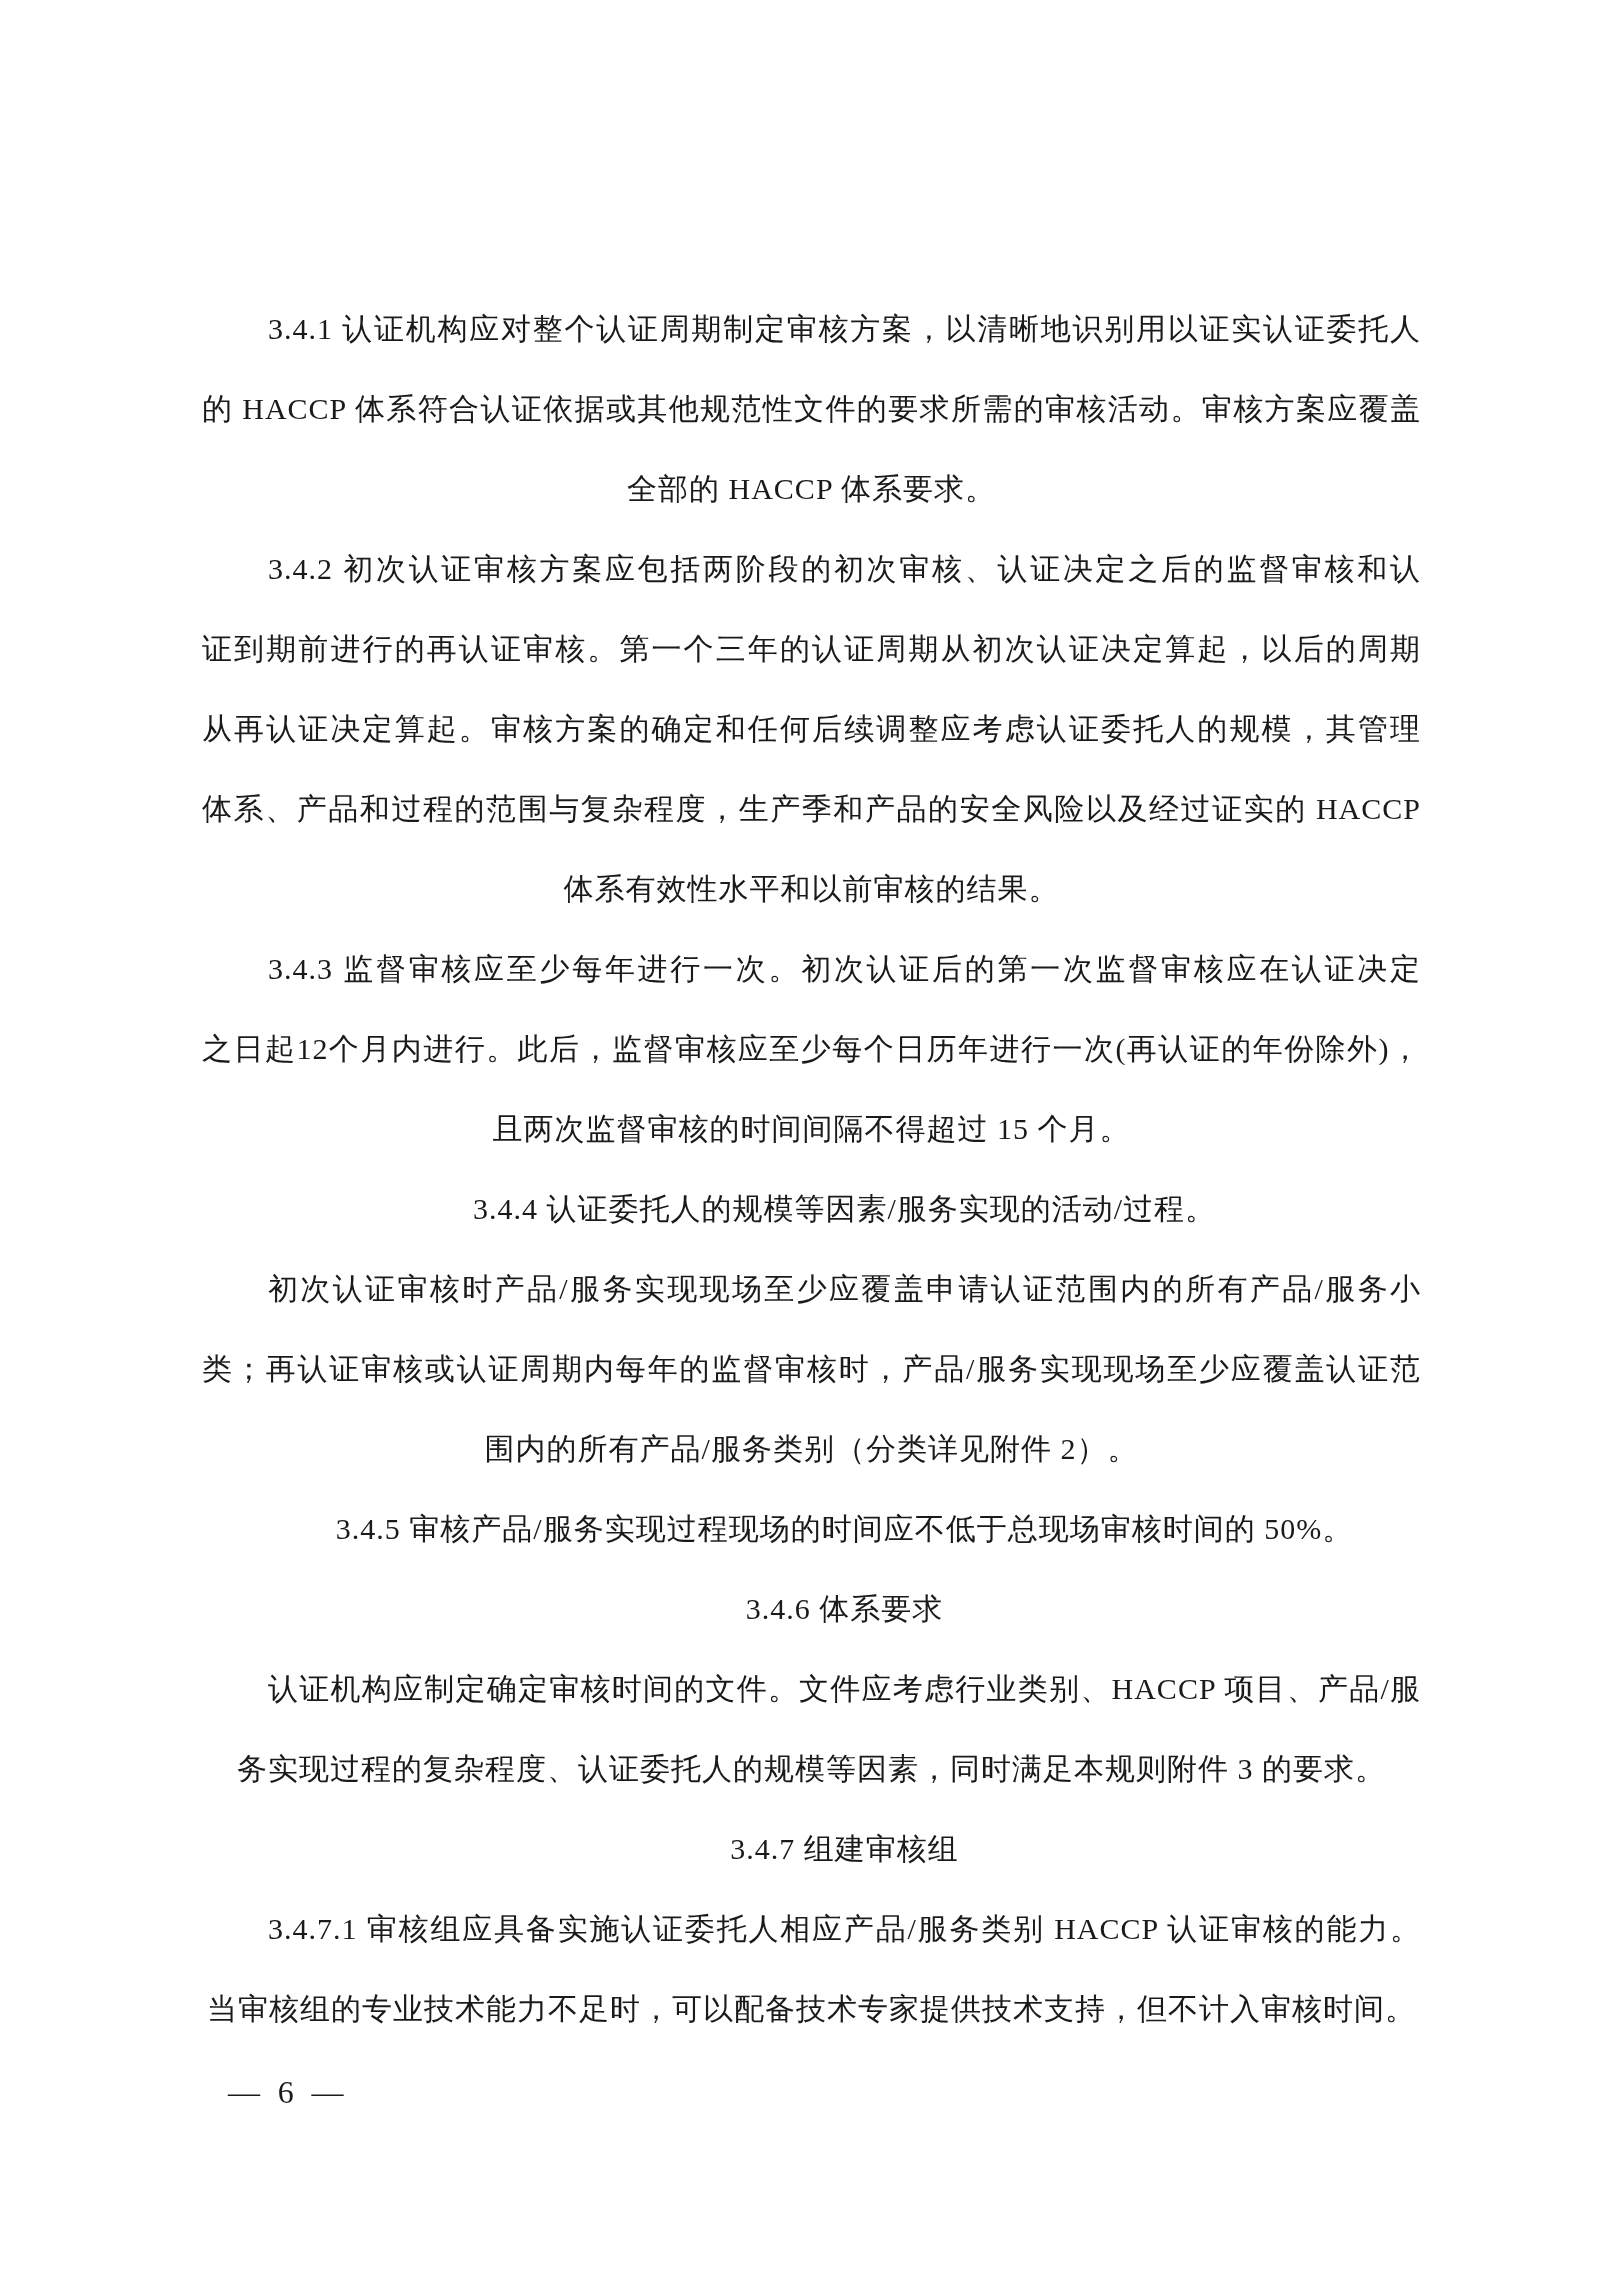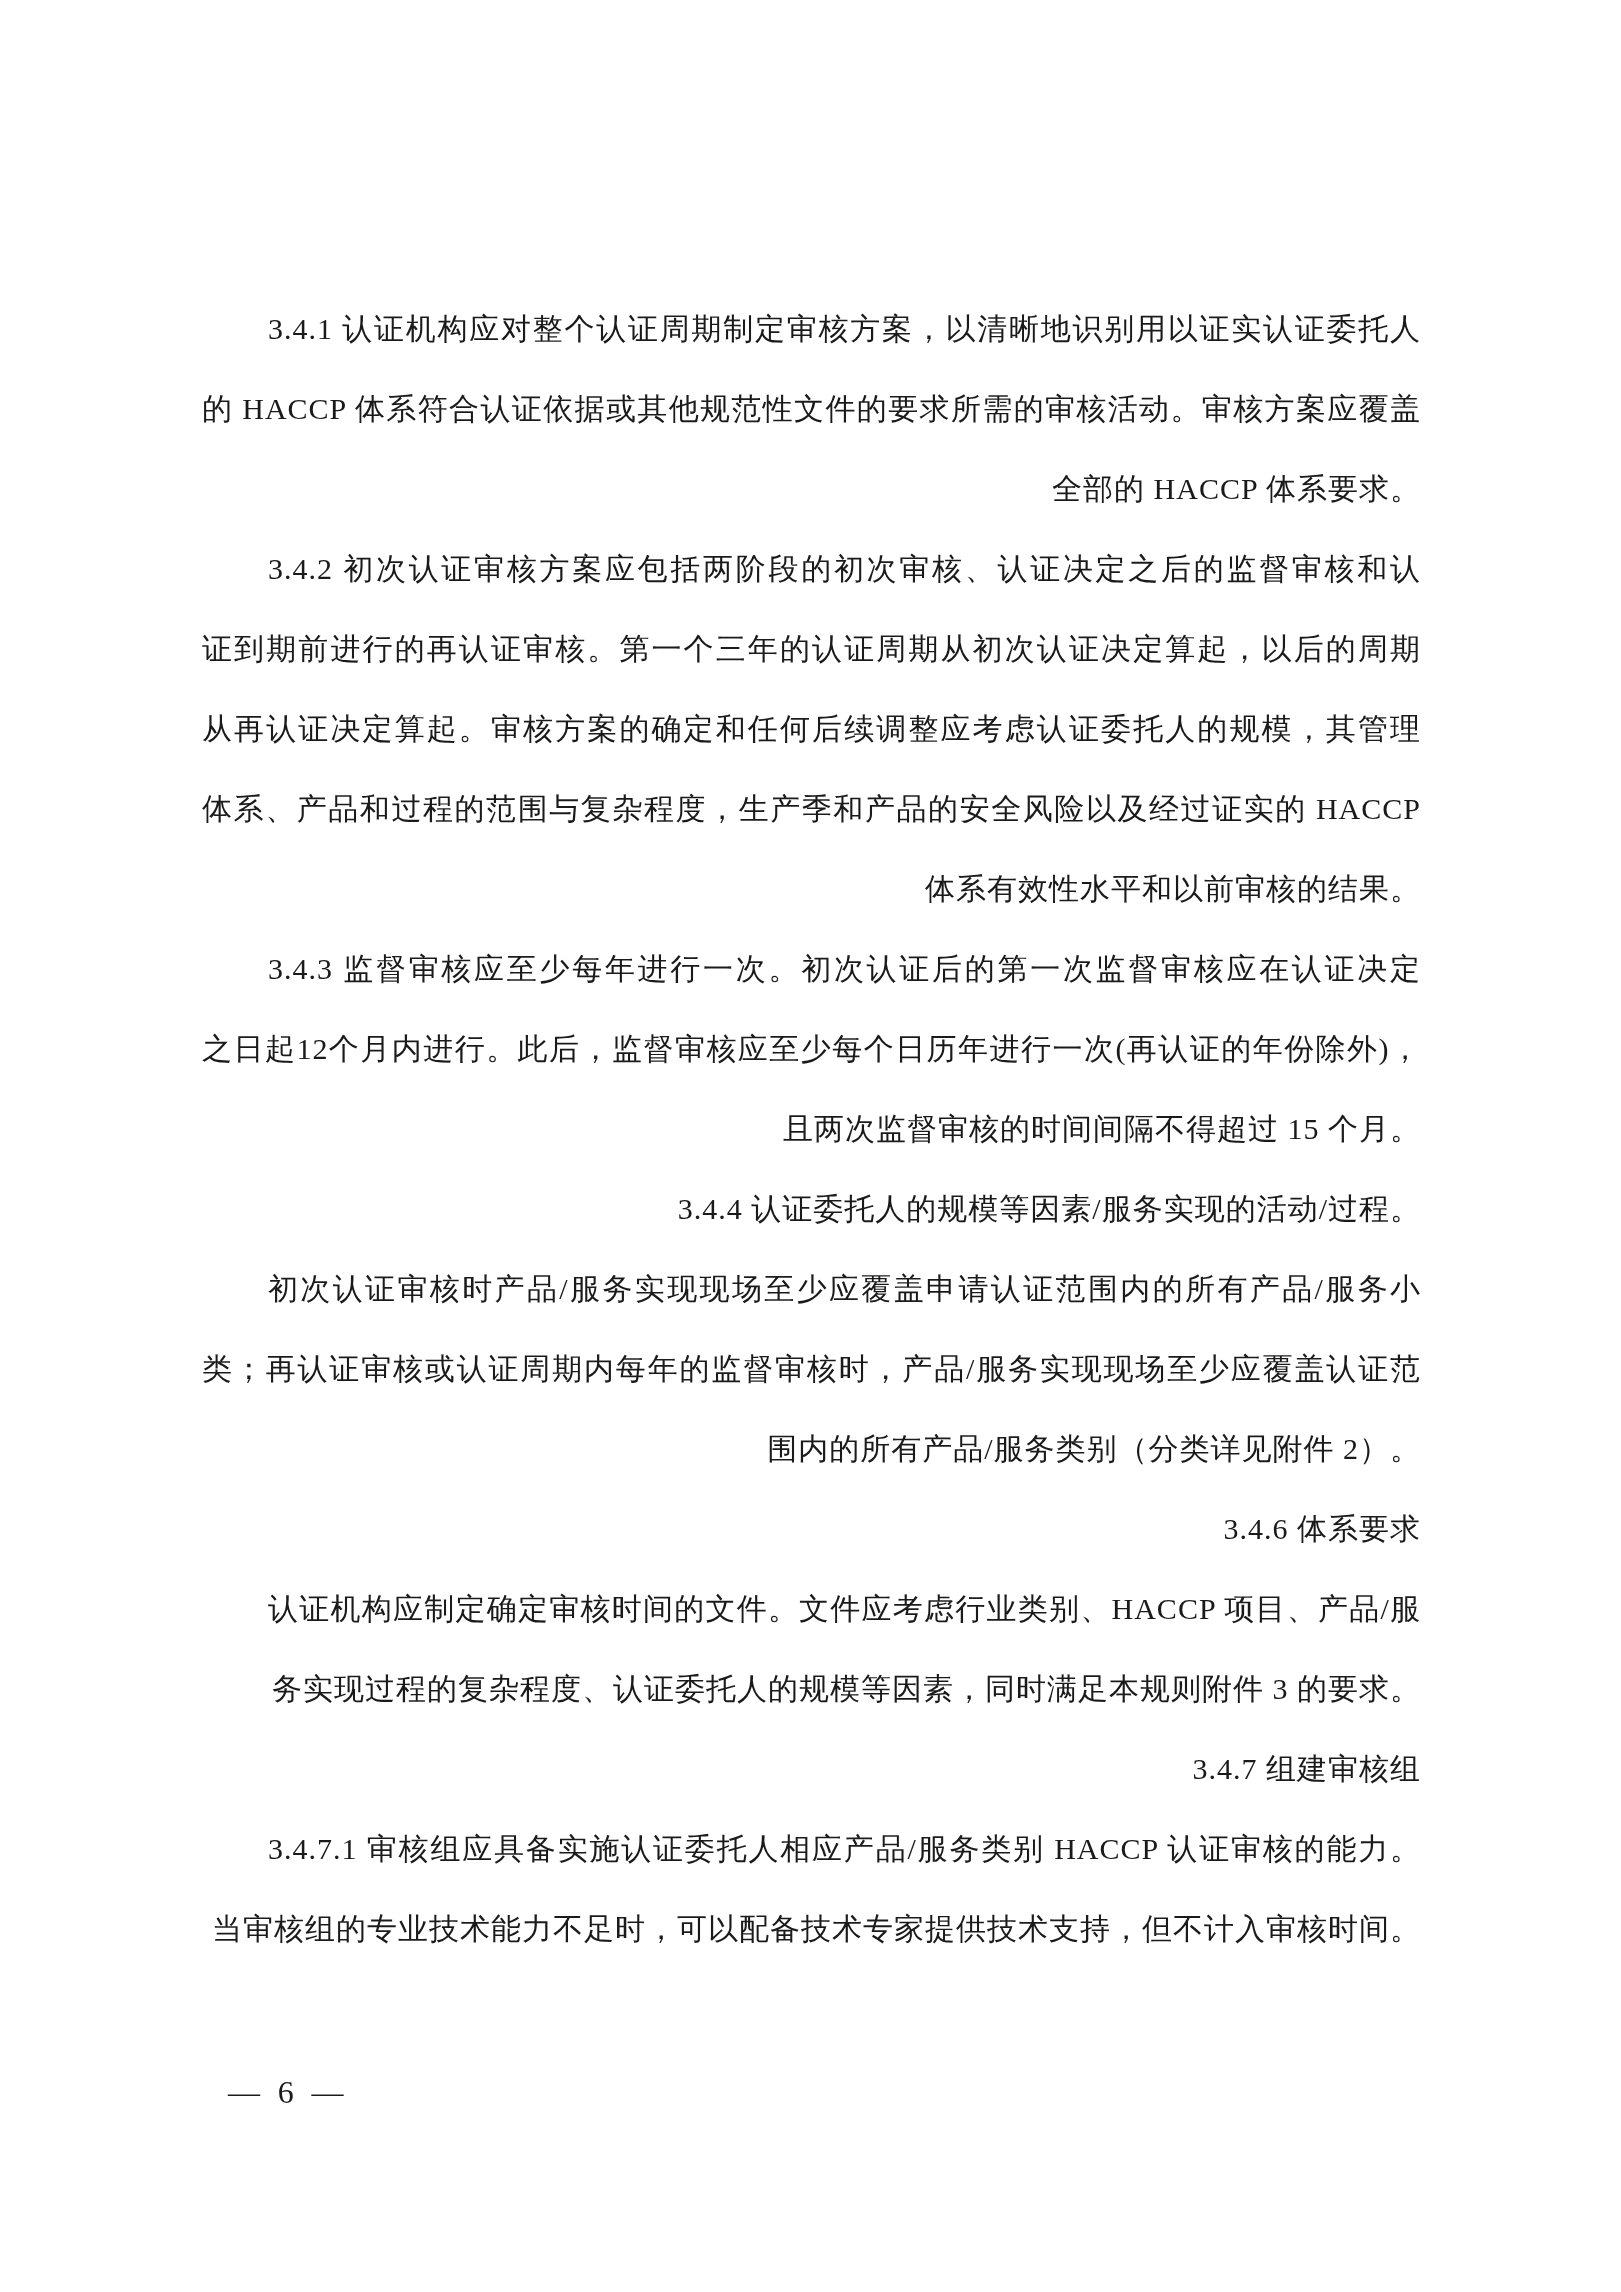--- a/index.html
+++ b/index.html
@@ -23,21 +23,21 @@
     position: absolute;
     left: 202px;
     top: 289px;
     width: 1219px;
   }
   .line {
     height: 80px;
     line-height: 80px;
     font-size: 30px;
     letter-spacing: 1px;
-    text-align: right;
+    text-align: center;
     white-space: normal;
     overflow: visible;
   }
   .line.indent { text-indent: 66px; }
   .line.justify {
     text-align: justify;
     text-align-last: justify;
   }
   .page-footer {
     position: absolute;
@@ -63,20 +63,21 @@
       <div class="line justify">从再认证决定算起。审核方案的确定和任何后续调整应考虑认证委托人的规模，其管理</div>
       <div class="line justify">体系、产品和过程的范围与复杂程度，生产季和产品的安全风险以及经过证实的 HACCP</div>
       <div class="line">体系有效性水平和以前审核的结果。</div>
       <div class="line indent justify">3.4.3 监督审核应至少每年进行一次。初次认证后的第一次监督审核应在认证决定</div>
       <div class="line justify">之日起12个月内进行。此后，监督审核应至少每个日历年进行一次(再认证的年份除外)，</div>
       <div class="line">且两次监督审核的时间间隔不得超过 15 个月。</div>
       <div class="line indent">3.4.4 认证委托人的规模等因素/服务实现的活动/过程。</div>
       <div class="line indent justify">初次认证审核时产品/服务实现现场至少应覆盖申请认证范围内的所有产品/服务小</div>
       <div class="line justify">类；再认证审核或认证周期内每年的监督审核时，产品/服务实现现场至少应覆盖认证范</div>
       <div class="line">围内的所有产品/服务类别（分类详见附件 2）。</div>
+      <div class="line indent">3.4.5 审核产品/服务实现过程现场的时间应不低于总现场审核时间的 50%。</div>
       <div class="line indent">3.4.6 体系要求</div>
       <div class="line indent justify">认证机构应制定确定审核时间的文件。文件应考虑行业类别、HACCP 项目、产品/服</div>
       <div class="line">务实现过程的复杂程度、认证委托人的规模等因素，同时满足本规则附件 3 的要求。</div>
       <div class="line indent">3.4.7 组建审核组</div>
       <div class="line indent justify">3.4.7.1 审核组应具备实施认证委托人相应产品/服务类别 HACCP 认证审核的能力。</div>
       <div class="line">当审核组的专业技术能力不足时，可以配备技术专家提供技术支持，但不计入审核时间。</div>
     </div>
   <div class="page-footer">
     <span>— 6 —</span>
   </div>

